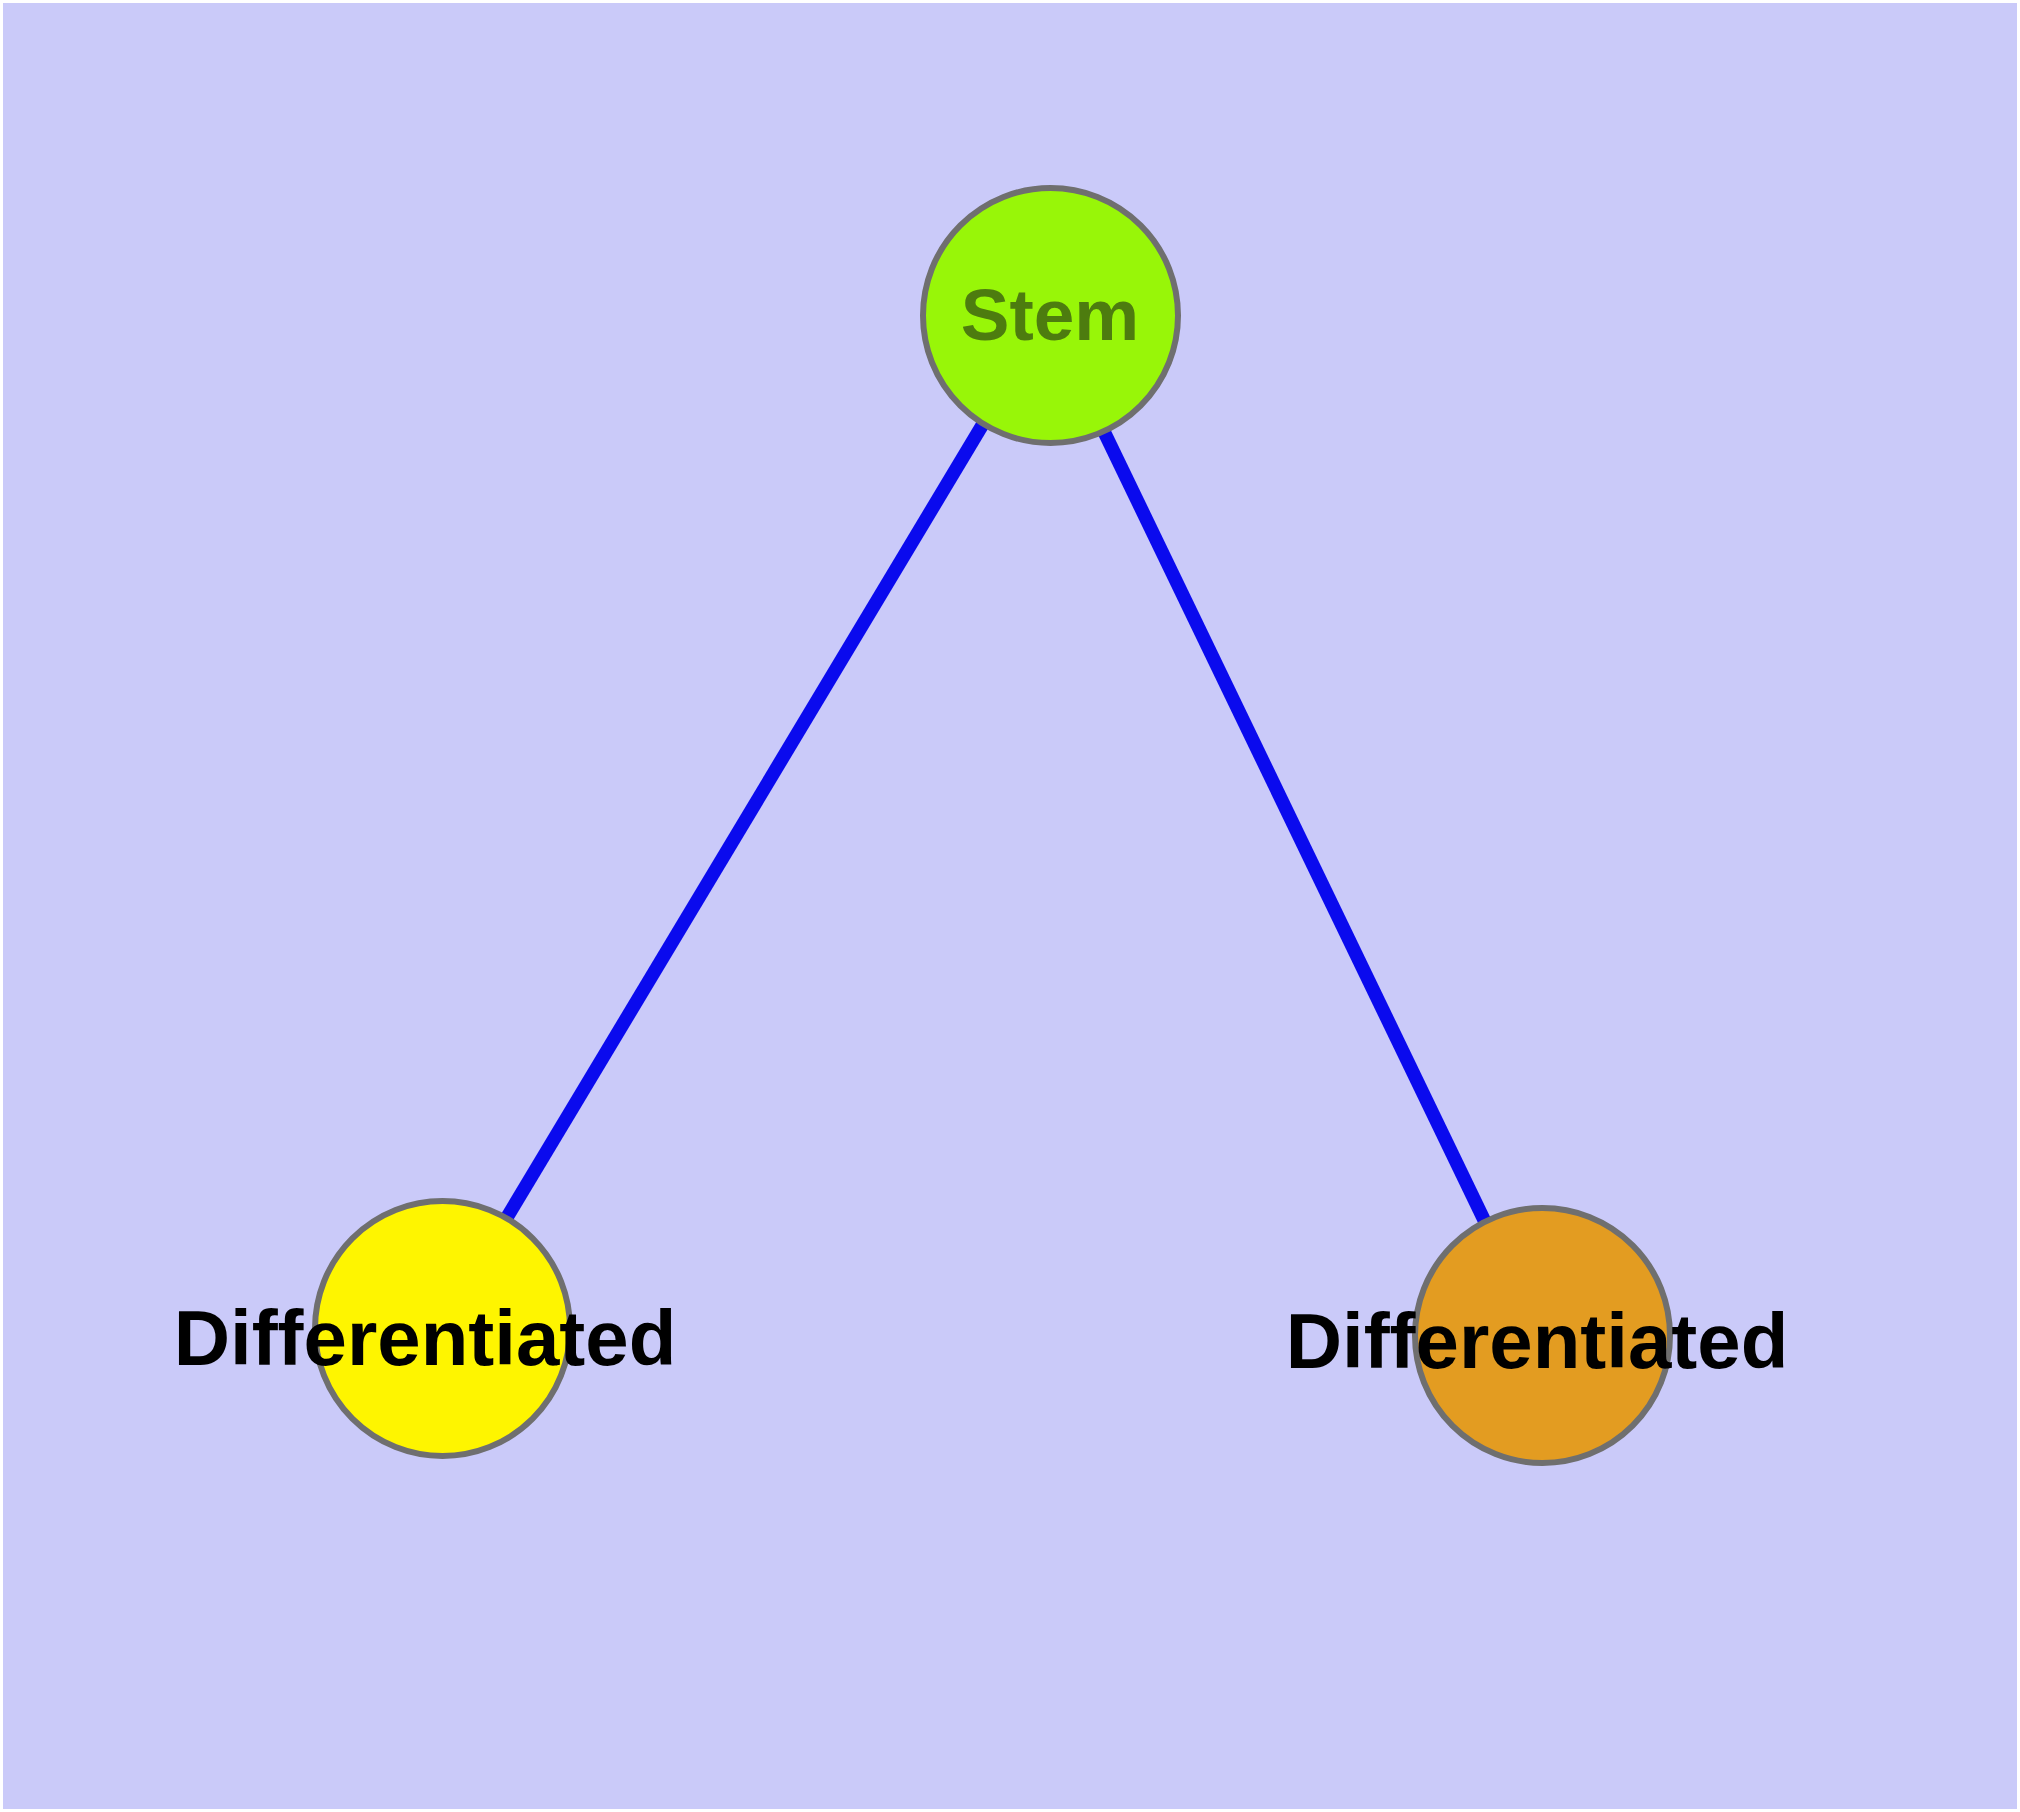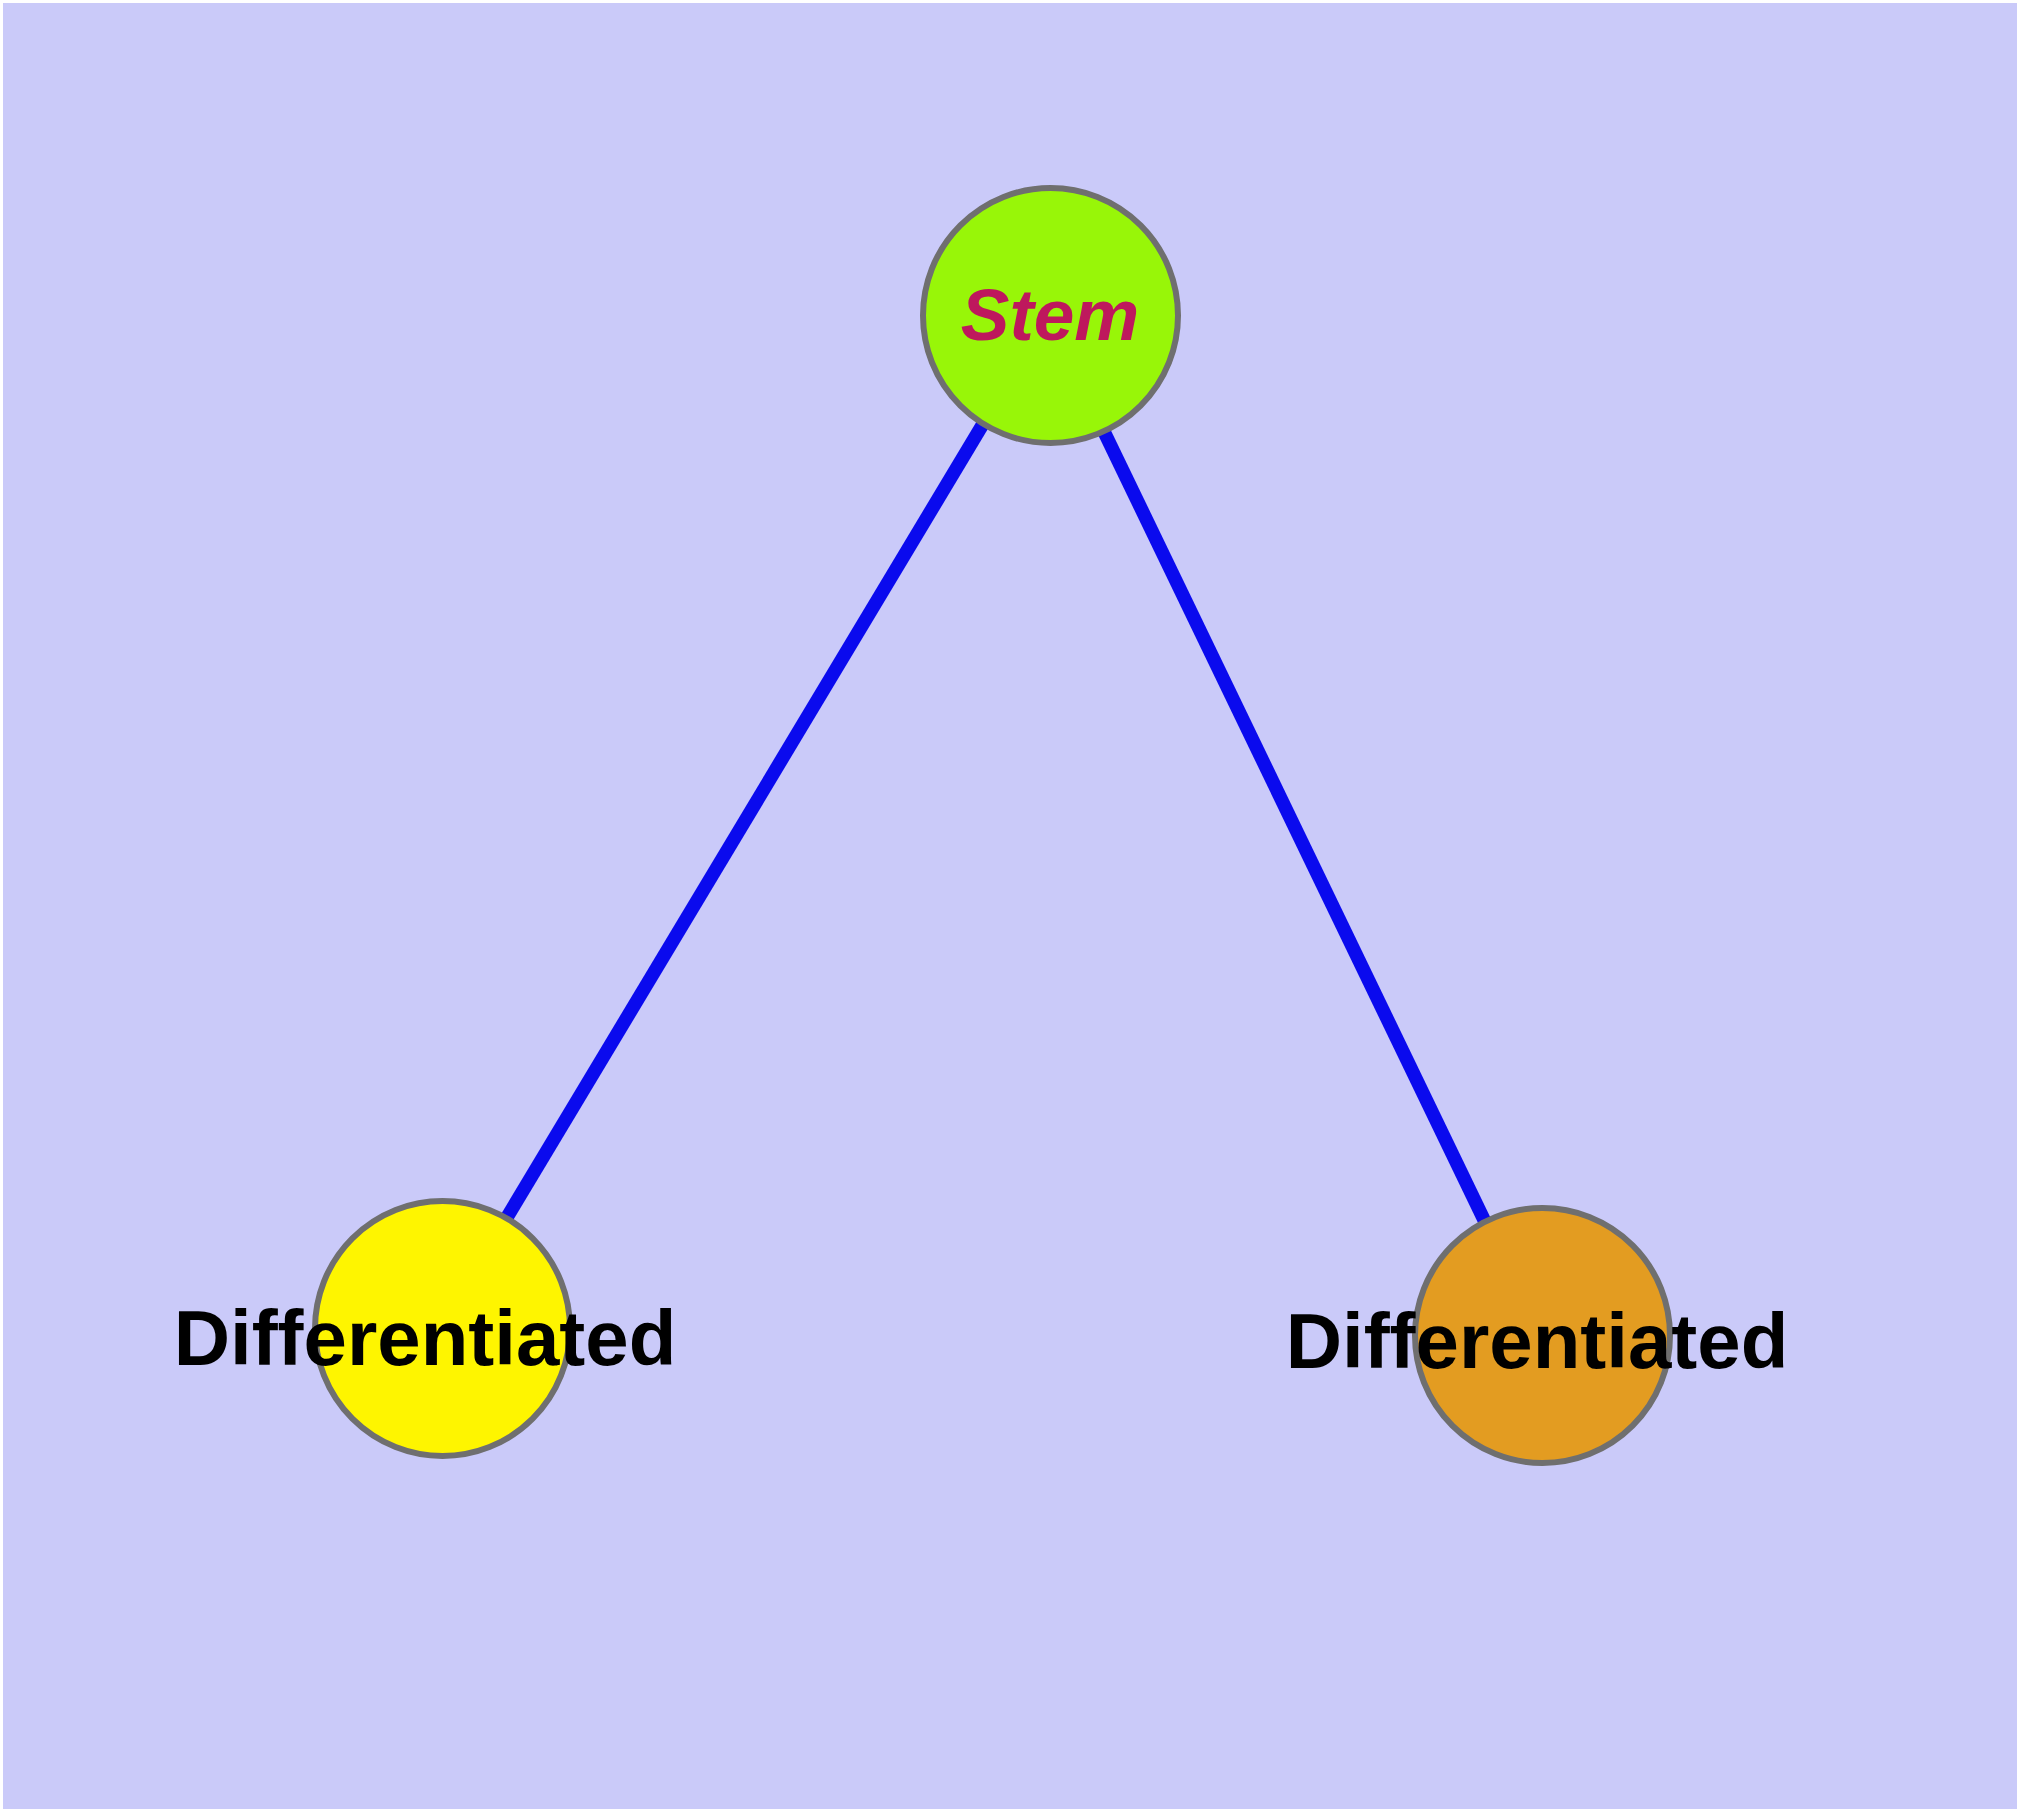--- a/index.html
+++ b/index.html
@@ -73,21 +73,21 @@
 <body>
 
 <div class="canvas" style="background-color: rgb(202, 202, 249);">
 
   <svg class="edges" viewBox="0 0 2384 2138">
     <line class="edge" x1="1237" y1="370" x2="520" y2="1565" stroke-width="16" style="stroke: rgb(10, 10, 238);"></line>
     <line class="edge" x1="1237" y1="370" x2="1817" y2="1573" stroke-width="16" style="stroke: rgb(10, 10, 238);"></line>
   </svg>
 
   <div class="node node-stem" style="background-color: rgb(152, 246, 8); border-color: rgb(111, 111, 111);">
-    <span class="stem-label" style="color: #be185d; font-style: italic;">Stem</span>
+    <span class="stem-label" style="color: #4d7c0f;">Stem</span>
   </div>
 
   <div class="node node-type-a" style="background-color: rgb(254, 245, 0); border-color: rgb(111, 111, 111);"></div>
 
   <div class="node node-type-b" style="background-color: rgb(227, 156, 33); border-color: rgb(111, 111, 111);"></div>
 
   <div class="node-label label-type-a" style="color: rgb(0, 0, 0);">
     <span>Differentiated</span>
   </div>
 

